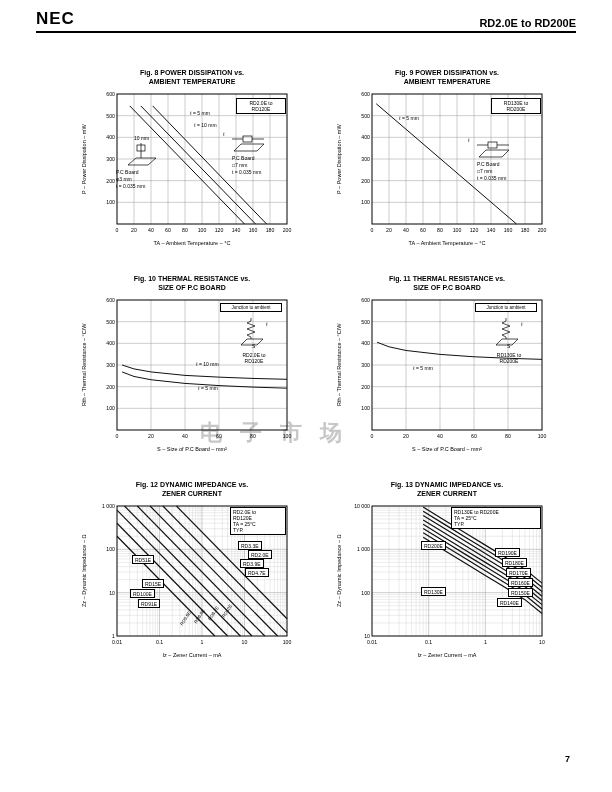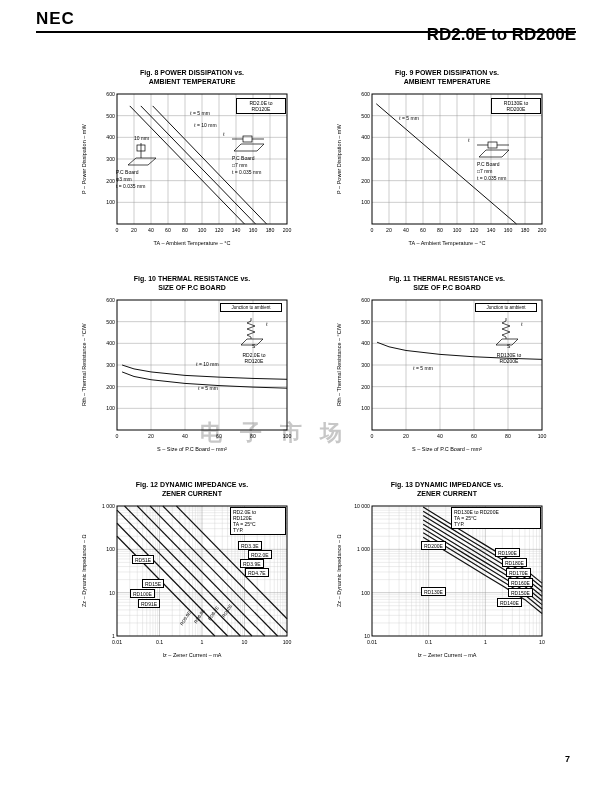--- a/index.html
+++ b/index.html
@@ -1,21 +1,21 @@
 <!DOCTYPE html>
 <html><head>
 <meta charset="utf-8">
 <style>
   * { margin:0; padding:0; box-sizing:border-box; }
   html,body { background:#ffffff; }
   .page { position:relative; width:612px; height:792px; background:#fff;
           font-family:"Liberation Sans", sans-serif; color:#000; overflow:hidden; margin:0 auto; }
 
   .brand { position:absolute; left:36px; top:9px; font-size:17px; font-weight:900; letter-spacing:1px; }
-  .doc-title { position:absolute; right:36px; top:25px; font-size:17px; font-weight:bold; }
+  .doc-title { position:absolute; right:36px; top:17px; font-size:11px; font-weight:bold; }
   .rule { position:absolute; left:36px; right:36px; top:31px; border-top:2px solid #000; }
   .page-num { position:absolute; right:42px; bottom:28px; font-size:9px; font-weight:bold; }
 
   .fig { position:absolute; width:228px; }
   .fig-title { margin-left:14px; width:200px; text-align:center; font-size:7px; font-weight:bold; line-height:1.3; margin-bottom:3px; }
   .chart-wrap { position:relative; margin-left:14px; width:200px; height:150px; }
   .ylabel { position:absolute; left:-13px; top:0; height:140px; width:10px; display:flex; align-items:center; justify-content:center;
             font-size:5.5px; writing-mode:vertical-rl; transform:rotate(180deg); white-space:nowrap; }
   .xlabel { margin-left:14px; width:200px; text-align:center; font-size:5.5px; margin-top:1px; }
 

